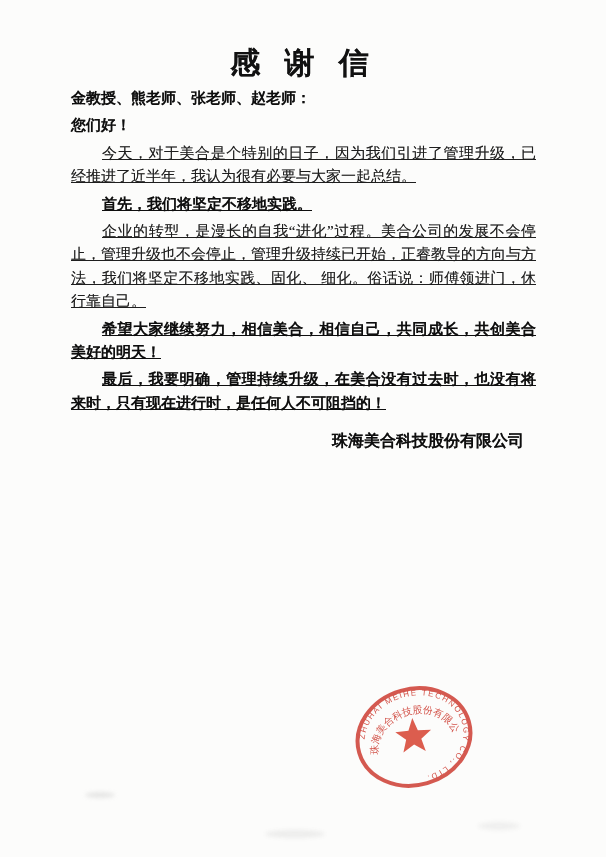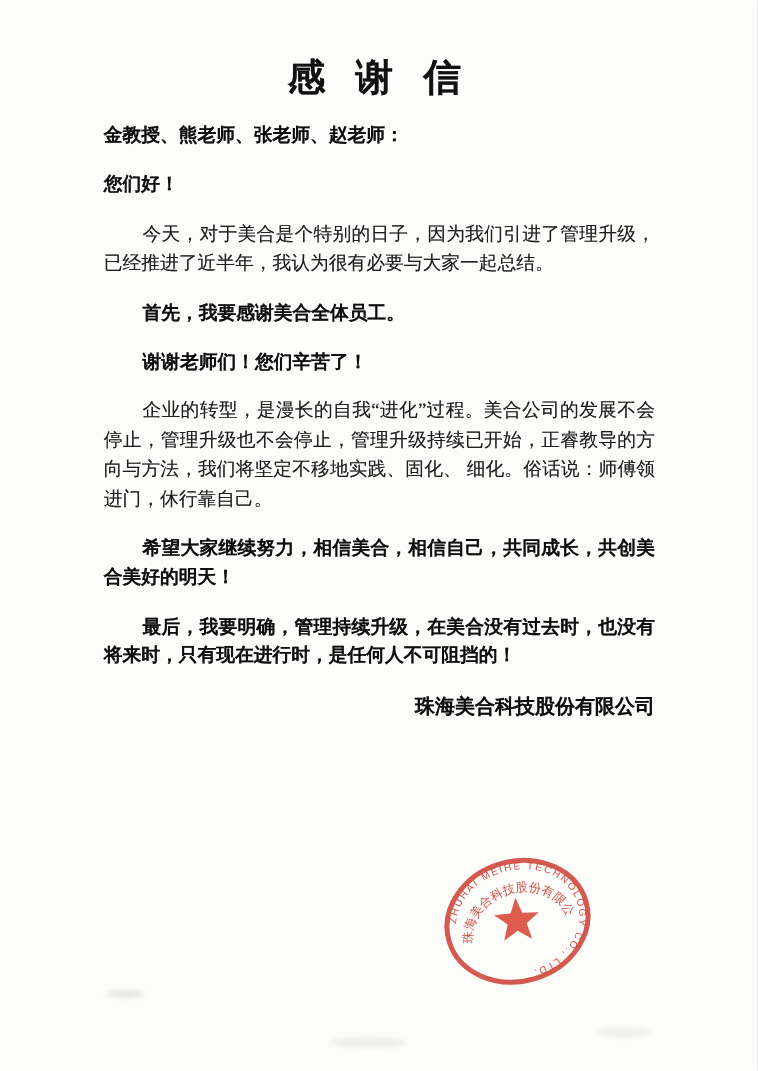--- a/index.html
+++ b/index.html
@@ -18,27 +18,27 @@
   .title{
     text-align:center;
     font-family:"Liberation Sans","DejaVu Sans",sans-serif;
     font-size:30px;font-weight:700;color:#111;
     letter-spacing:8px;
     margin:0 0 5px 0;
     line-height:38px;
     text-shadow:0 0 .5px rgba(0,0,0,.6);
   }
   .body-text p{
-    margin:16px;
+    margin:4px;
     font-size:15px;
     line-height:23.4px;
     text-align:justify;
     text-shadow:0 0 .4px rgba(0,0,0,.45);
   }
-  .indent{text-indent:31px;}
+  .indent{text-indent:31px;text-decoration:underline;}
   .bold{font-weight:700;color:#0e0e0e;}
   .redaction{
     display:inline-block;
     width:37px;height:11px;
     background:#101010;
     vertical-align:-1px;
     transform:skewX(-10deg);
     border-radius:1px;
   }
   .signature{
@@ -80,24 +80,23 @@
 
     <h1 class="title">感 谢 信</h1>
 
     <div class="body-text">
 
       <p class="bold">金教授、熊老师、张老师、赵老师：</p>
       <p class="bold">您们好！</p>
 
       <p class="indent">今天，对于美合是个特别的日子，因为我们引进了管理升级，已经推进了近半年，我认为很有必要与大家一起总结。</p>
 
-      <p class="indent bold">首先，我要感谢美合全体员工。</p>
+      <p class="indent bold">首先，我们将坚定不移地实践。</p>
 
 
-      <p class="indent bold">谢谢老师们！您们辛苦了！</p>
 
 
 
 
       <p class="indent">企业的转型，是漫长的自我“进化”过程。美合公司的发展不会停止，管理升级也不会停止，管理升级持续已开始，正睿教导的方向与方法，我们将坚定不移地实践、固化、 细化。俗话说：师傅领进门，休行靠自己。</p>
 
       <p class="indent bold">希望大家继续努力，相信美合，相信自己，共同成长，共创美合美好的明天！</p>
 
       <p class="indent bold">最后，我要明确，管理持续升级，在美合没有过去时，也没有将来时，只有现在进行时，是任何人不可阻挡的！</p>
 

